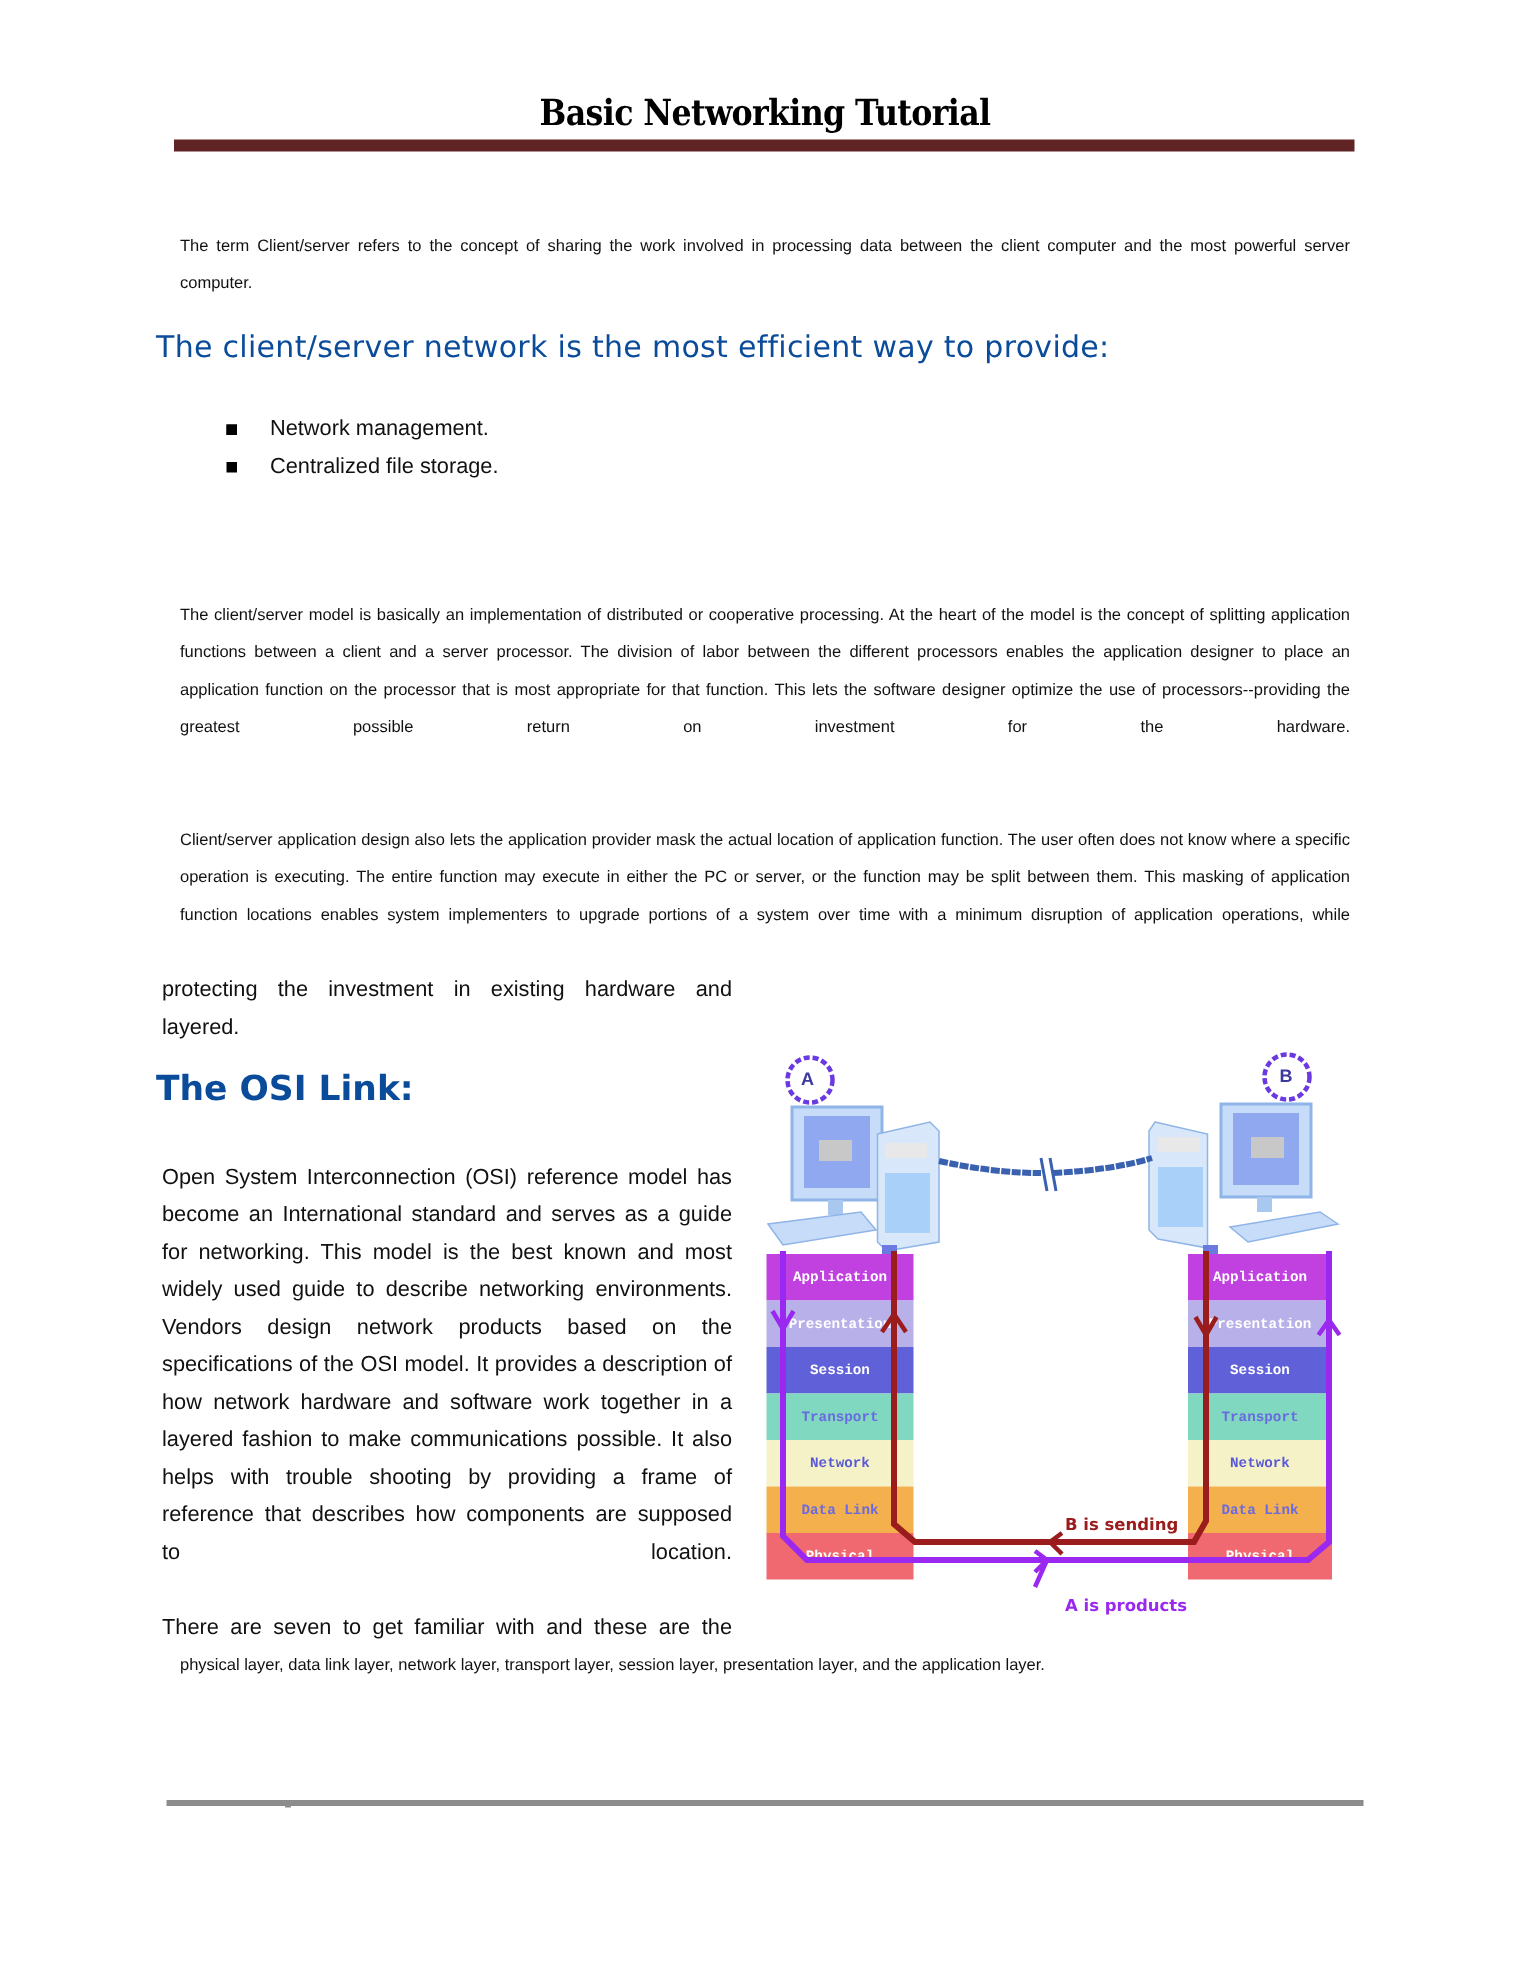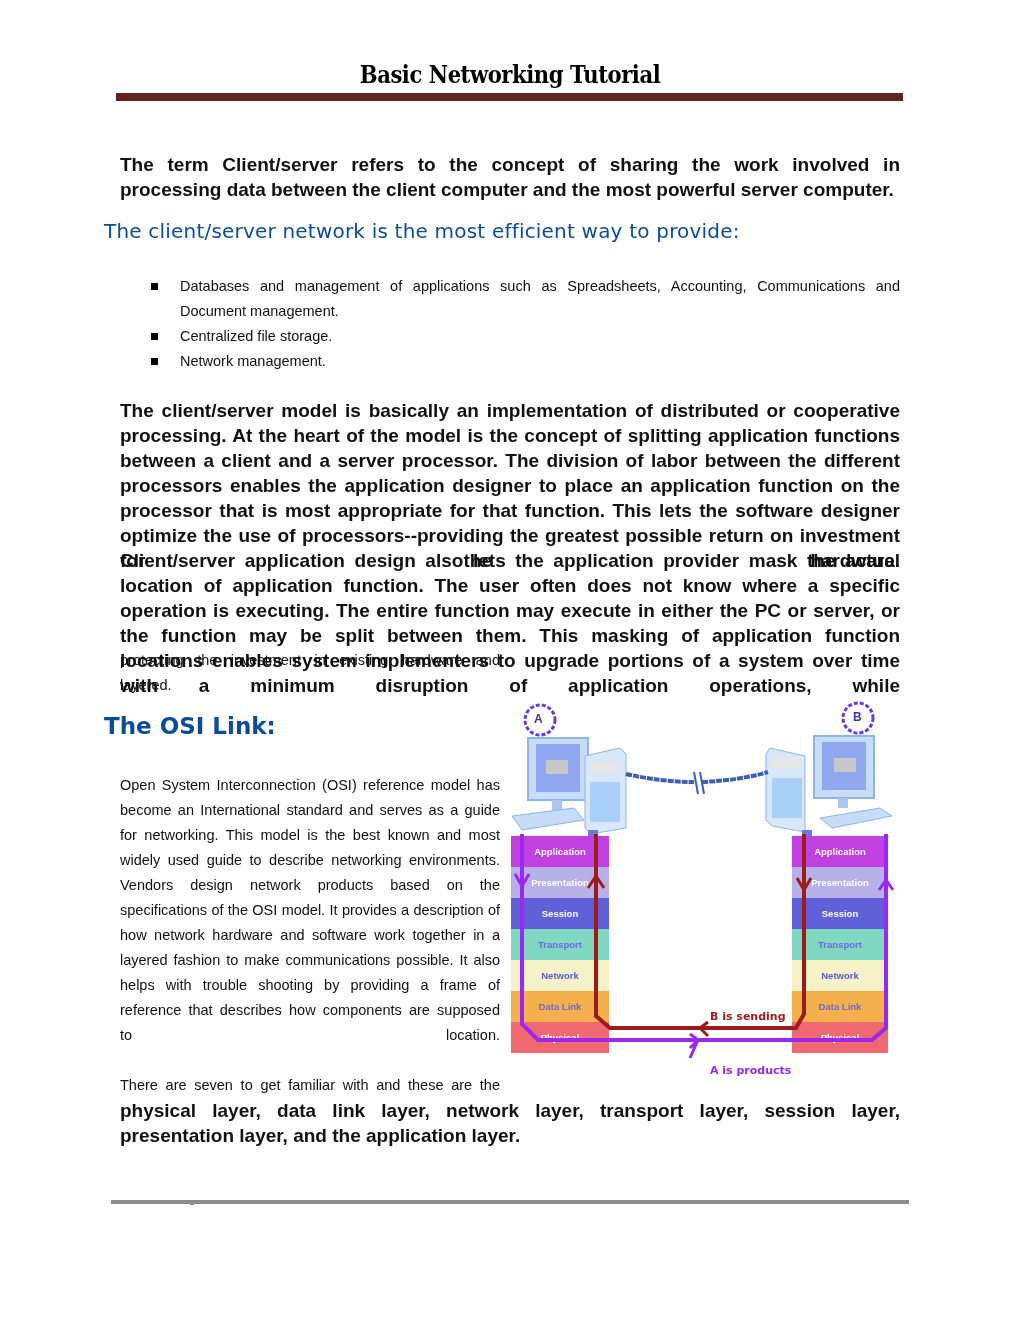--- a/index.html
+++ b/index.html
@@ -1,48 +1,48 @@
 <!DOCTYPE html>
 <html><head>
 <meta charset="utf-8">
 <style>
   html, body { margin: 0; padding: 0; background: #ffffff; }
   body { width: 1020px; height: 1320px; position: relative; overflow: hidden; font-family: "Liberation Sans", sans-serif; color: #111; }
   .page-title { position: absolute; left: 0; width: 1020px; top: 60px; text-align: center; font-family: "DejaVu Serif", serif; font-weight: bold; font-size: 24px; letter-spacing: -0.5px; color: #000; transform: scaleX(0.88); transform-origin: 510px 0; }
   .title-rule { position: absolute; left: 116px; top: 93px; width: 787px; height: 8px; background: #612424; }
-  .para { position: absolute; left: 120px; width: 780px; font-size: 19px; line-height: 25px; text-align: justify; font-weight: bold; }
+  .para { position: absolute; left: 120px; width: 780px; font-size: 11px; line-height: 25px; text-align: justify; }
   .para.last-justify { text-align-last: justify; }
   .heading { position: absolute; left: 104px; color: #0b4c9a; font-family: "DejaVu Sans", sans-serif; font-weight: normal; }
   .h2a { top: 219px; font-size: 20px; letter-spacing: 0.2px; }
   .h2b { top: 713px; font-size: 23px; font-weight: bold; }
   .bullets { position: absolute; left: 120px; top: 274px; width: 780px; margin: 0; padding: 0; list-style: none; font-size: 14.5px; line-height: 25px; }
   .bullets li { position: relative; padding-left: 60px; text-align: justify; }
   .bullets li .sq { position: absolute; left: 31px; top: 9px; width: 7px; height: 7px; background: #000; }
-  .narrow { position: absolute; left: 120px; width: 380px; font-size: 14.5px; line-height: 25px; text-align: justify; }
+  .narrow { position: absolute; left: 108px; width: 380px; font-size: 14.5px; line-height: 25px; text-align: justify; }
   .footer-rule { position: absolute; left: 111px; top: 1200px; width: 798px; height: 4px; background: #8c8c8c; }
   .footer-mark { position: absolute; left: 190px; top: 1203px; width: 4px; height: 2px; background: #8c8c8c; }
   .diagram { position: absolute; left: 502px; top: 698px; width: 398px; height: 386px; }
   .layer-stack { position: absolute; width: 98px; }
-  .layer { height: 31px; display: flex; align-items: center; justify-content: center; font-family: Liberation Sans, sans-serif; font-weight: bold; font-size: 9.5px; }
+  .layer { height: 31px; display: flex; align-items: center; justify-content: center; font-family: Liberation Mono, monospace; font-weight: bold; font-size: 9.5px; }
   .send-label { position: absolute; font-family: "DejaVu Sans", sans-serif; font-size: 11px; font-weight: bold; margin-left: 40px; }
 </style>
 </head>
 <body>
 
 <div class="page-title">Basic Networking Tutorial</div>
 <div class="title-rule"></div>
 
 <p class="para" style="top:152px;margin:0;">The term Client/server refers to the concept of sharing the work involved in processing data between the client computer and the most powerful server computer.</p>
 
 <h2 class="heading h2a" style="margin:0;">The client/server network is the most efficient way to provide:</h2>
 
 <ul class="bullets">
-  <li><span class="sq"></span><span>Databases and management of applications such as Spreadsheets, Accounting, Communications and Document management.</span></li>
+  <li><span class="sq"></span></li>
+  <li><span class="sq"></span><span>Network management.</span></li>
   <li><span class="sq"></span><span>Centralized file storage.</span></li>
-  <li><span class="sq"></span><span>Network management.</span></li>
 </ul>
 
 <p class="para last-justify" style="top:398px;margin:0;">The client/server model is basically an implementation of distributed or cooperative processing. At the heart of the model is the concept of splitting application functions between a client and a server processor. The division of labor between the different processors enables the application designer to place an application function on the processor that is most appropriate for that function. This lets the software designer optimize the use of processors--providing the greatest possible return on investment for the hardware.</p>
 
 <p class="para" style="top:548px;margin:0;text-align-last:justify;">Client/server application design also lets the application provider mask the actual location of application function. The user often does not know where a specific operation is executing. The entire function may execute in either the PC or server, or the function may be split between them. This masking of application function locations enables system implementers to upgrade portions of a system over time with a minimum disruption of application operations, while</p>
 <p class="narrow" style="top:648px;margin:0;text-align-last:justify;">protecting the investment in existing hardware and</p>
 <p class="narrow" style="top:673px;margin:0;">layered.</p>
 
 <h2 class="heading h2b" style="margin:0;">The OSI Link:</h2>
 

